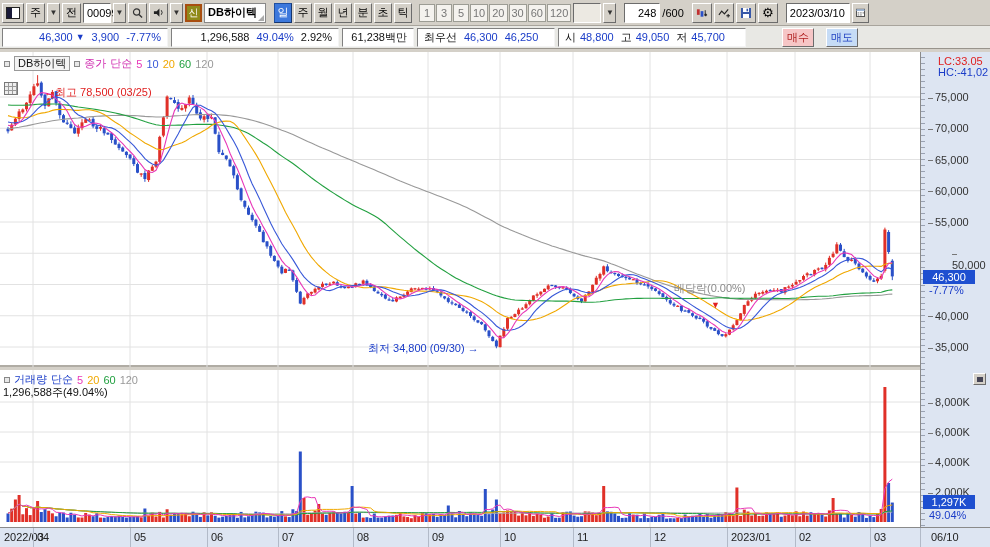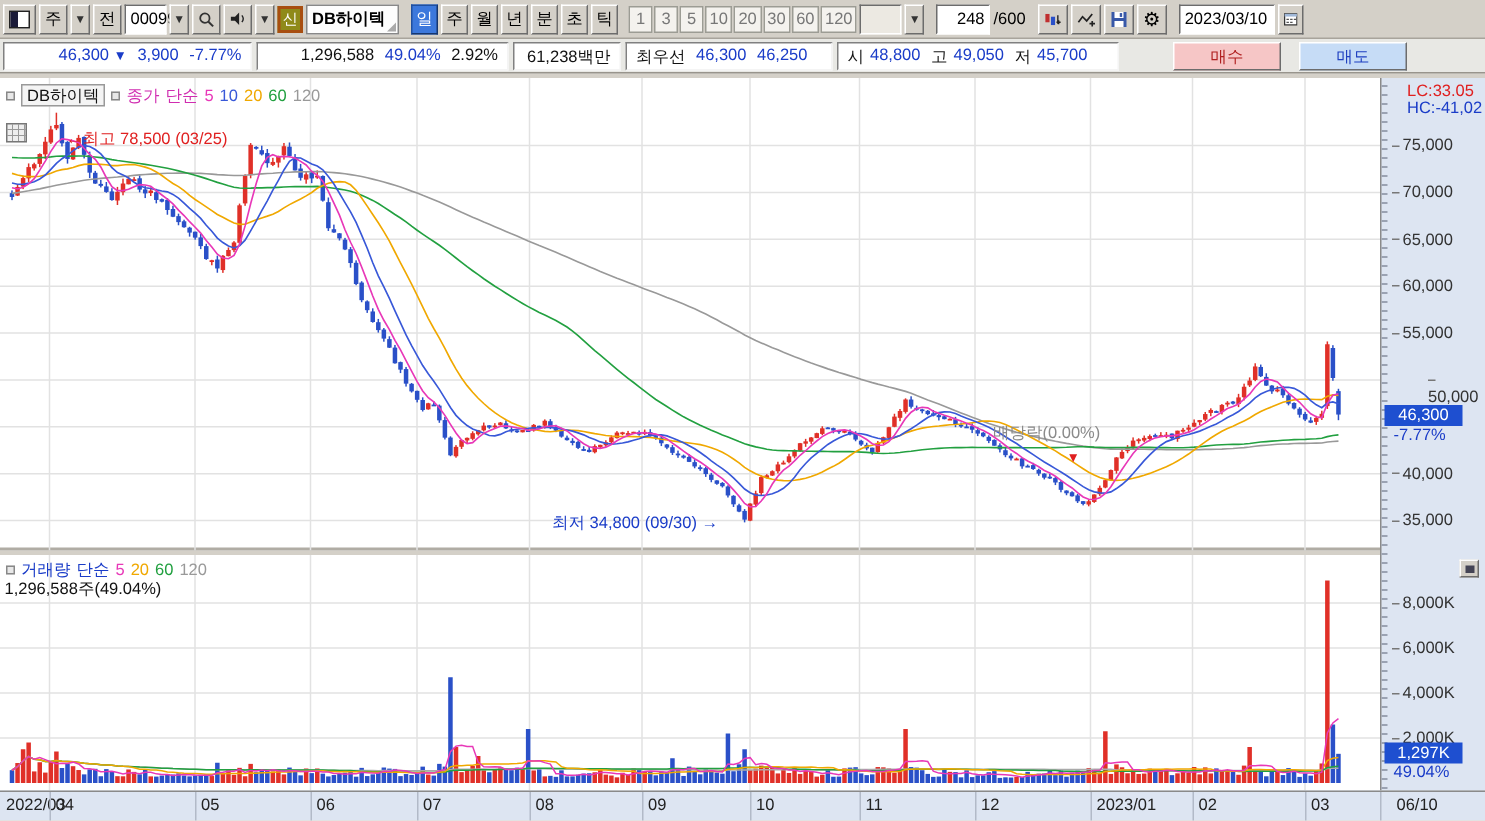--- a/index.html
+++ b/index.html
@@ -28,21 +28,21 @@
   .winicon i { position:absolute; left:0; top:0; width:5px; height:100%; background:#1a1a38; display:block; }
   .sep-space { width:4px; }
 
   
   .infobar { position:absolute; left:0; top:26px; width:990px; height:23px; background:#e8e8e4;
              display:flex; align-items:center; gap:3px; padding:0 2px; border-bottom:1px solid #98948c; }
   .iseg { height:19px; background:#fff; border:1px solid; border-color:#808080 #f4f4f4 #f4f4f4 #808080;
           display:flex; align-items:center; gap:7px; padding:0 6px; }
   .blue { color:#1a3cc8; }
   .dark { color:#111; }
-  .ibtn { height:19px; padding:0 24px; display:flex; align-items:center; border:1px solid;
+  .ibtn { height:19px; padding:0 4px; display:flex; align-items:center; border:1px solid;
           border-color:#ffffff #6c6c6c #6c6c6c #ffffff; }
   .ibtn.buy { background:#f6c6c6; color:#b02020; }
   .ibtn.sell { background:#c6dcf6; color:#2040c0; }
 
   
   .pricepane { position:absolute; left:0; top:52px; width:920px; height:315px; background:#fff; border-bottom:2px solid #b0aca4; }
   .volpane   { position:absolute; left:0; top:370px; width:920px; height:175px; background:#fff; }
   .axisstrip { position:absolute; left:920px; top:52px; width:70px; height:475px; background:#dde5f2; border-left:1px solid #8a8a8a; }
   .ticks { position:absolute; left:0; top:0; width:4px; height:100%;
            background:repeating-linear-gradient(to bottom, transparent 0 5px, #9aa2b2 5px 6px); }
@@ -52,21 +52,21 @@
 
   .legend { position:absolute; left:4px; top:4px; display:flex; align-items:center; gap:4px; z-index:5; }
   .sq { width:6px; height:6px; border:1px solid #888; background:#e8e8e8; display:inline-block; }
   .stocklabel { border:1px solid #999; background:#f4f4f4; padding:0 3px; height:15px; display:flex; align-items:center; color:#111; }
   .magenta { color:#d02cb0; }
   .gridicon { position:absolute; left:4px; top:30px; width:14px; height:13px; border:1px solid #777; background:
       linear-gradient(#999 1px, transparent 1px) 0 3px/100% 4px repeat-y,
       linear-gradient(90deg,#999 1px, transparent 1px) 3px 0/4px 100% repeat-x, #eee; z-index:5; }
   .annot { position:absolute; white-space:nowrap; z-index:4; }
   .red { color:#e02020; }
-  .gray { color:#8a8a8a; }
+  .gray { color:#8a8a8a;margin-left:12px; }
 
   .axlab { position:absolute; left:7px; color:#333; }
   .axlab::before { content:""; display:inline-block; width:5px; height:1px; background:#777; vertical-align:middle; margin-right:2px; }
   .ptag { position:absolute; left:2px; width:52px; background:#1e4fd0; color:#fff; text-align:center; padding:1px 0; z-index:6; }
   .ptag2 { position:absolute; left:8px; color:#1a3cc8; z-index:6; }
   .lchc { position:absolute; left:17px; white-space:nowrap; }
   .panebtn { position:absolute; right:4px; width:13px; height:12px; border:1px solid; border-color:#fff #6c6c6c #6c6c6c #fff;
              background:#d4d0c8; display:flex; align-items:center; justify-content:center; }
   .panebtn i { width:6px; height:5px; background:#445; display:block; }
   svg { position:absolute; left:0; top:0; }

